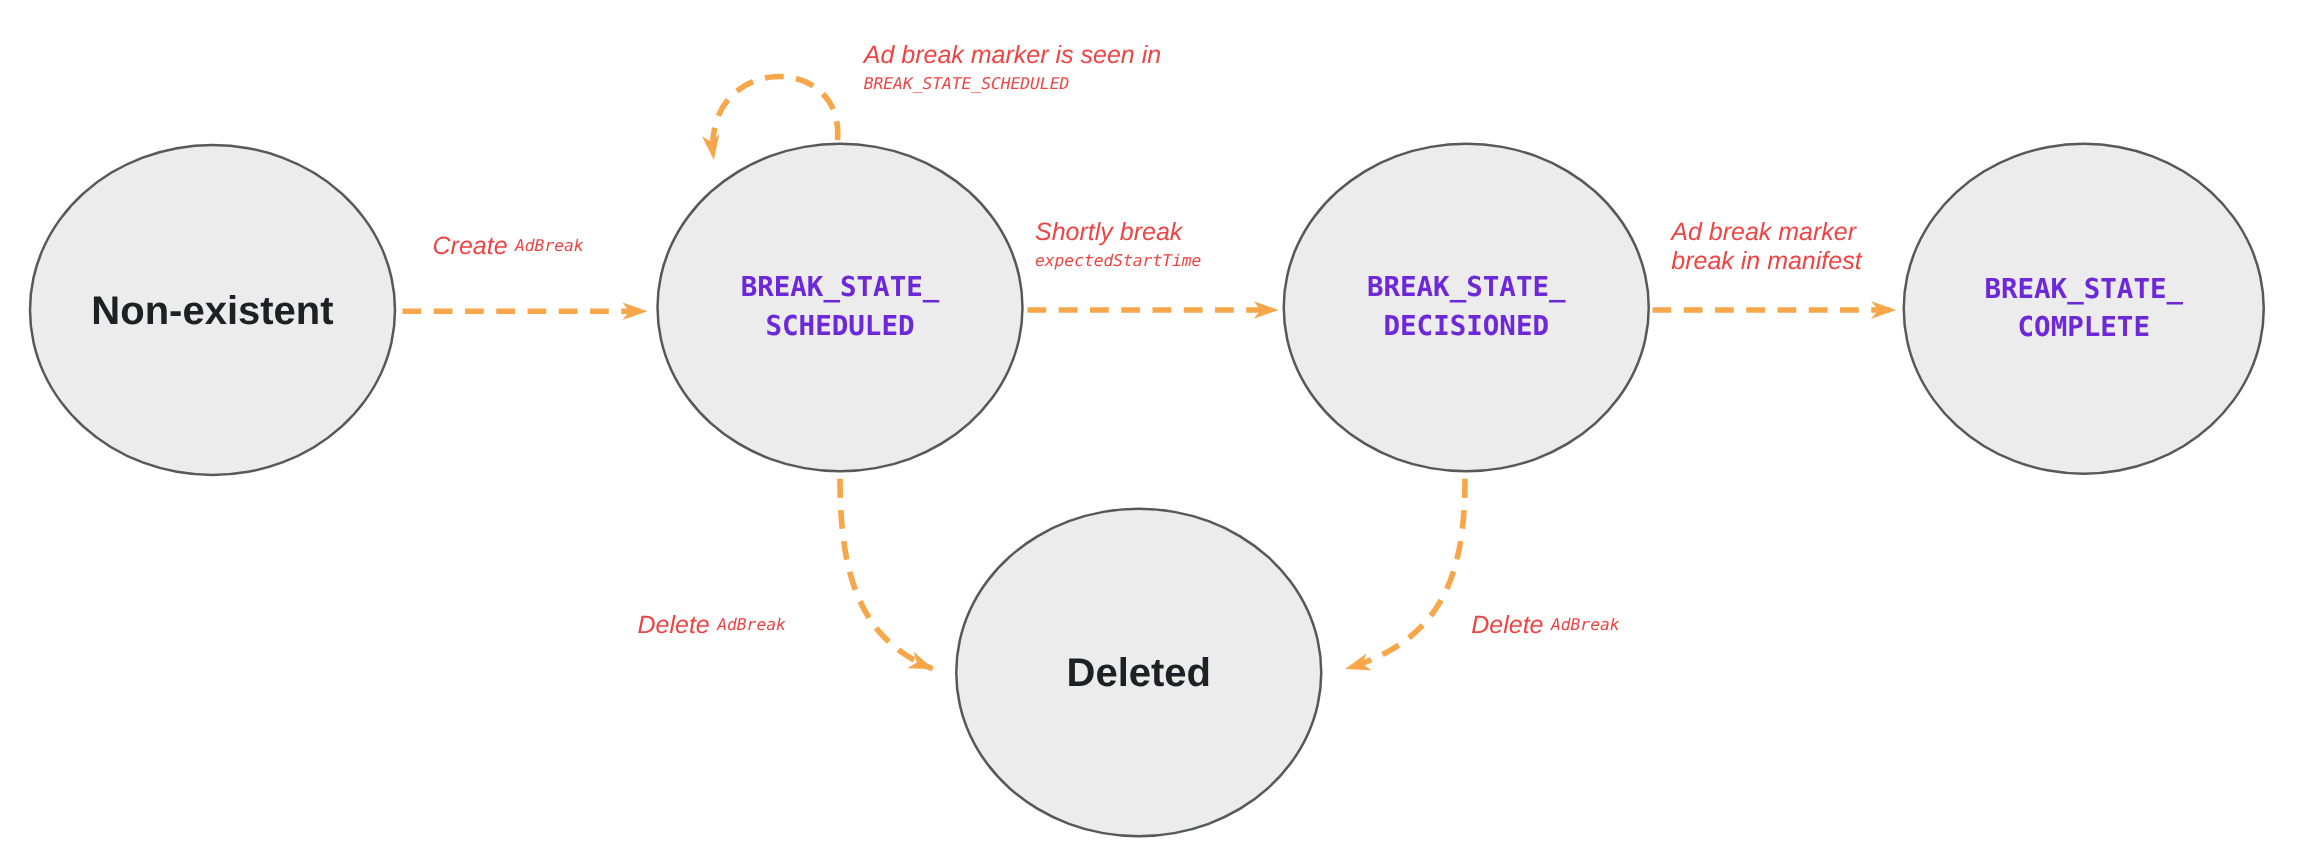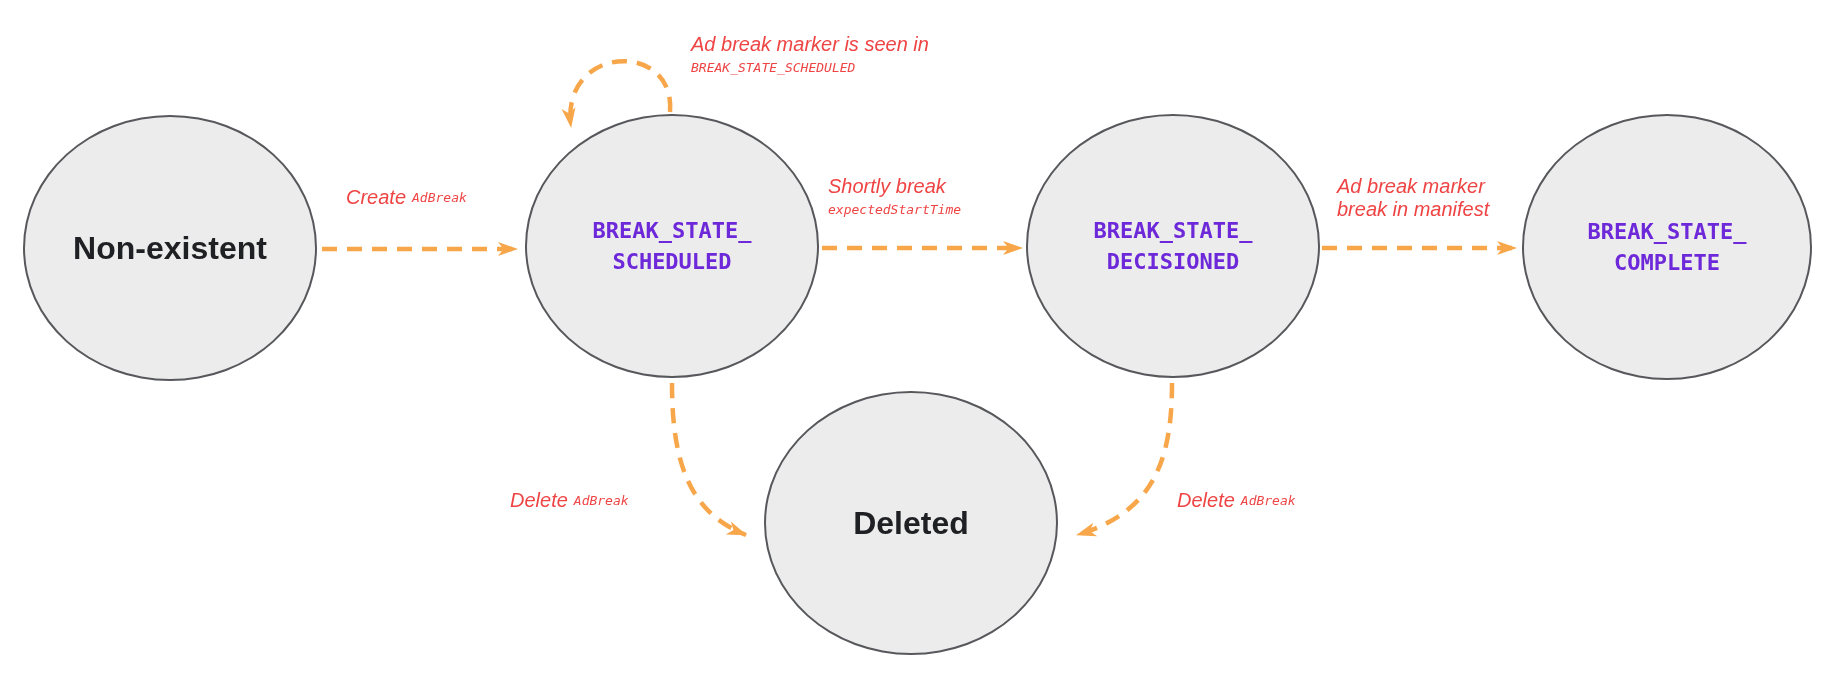--- a/index.html
+++ b/index.html
@@ -48,21 +48,21 @@
     font-weight: bold;
     font-size: 22px;
     line-height: 31px;
     color: #6d28d9;
     white-space: nowrap;
   }
   #node-non-existent { left: 23px;   top: 115px; width: 294px; height: 266px; }
   #node-scheduled    { left: 525px;  top: 114px; width: 294px; height: 264px; }
   #node-decisioned   { left: 1026px; top: 114px; width: 294px; height: 264px; }
   #node-complete     { left: 1522px; top: 114px; width: 290px; height: 266px; }
-  #node-deleted      { left: 764px;  top: 391px; width: 294px; height: 264px; }
+  #node-deleted      { left: 764px;  top: 406px; width: 294px; height: 264px; }
 
   
   .edge-label {
     position: absolute;
     font-size: 20px;
     line-height: 23px;
     white-space: nowrap;
     color: #ef4444;
     font-style: italic;
   }

